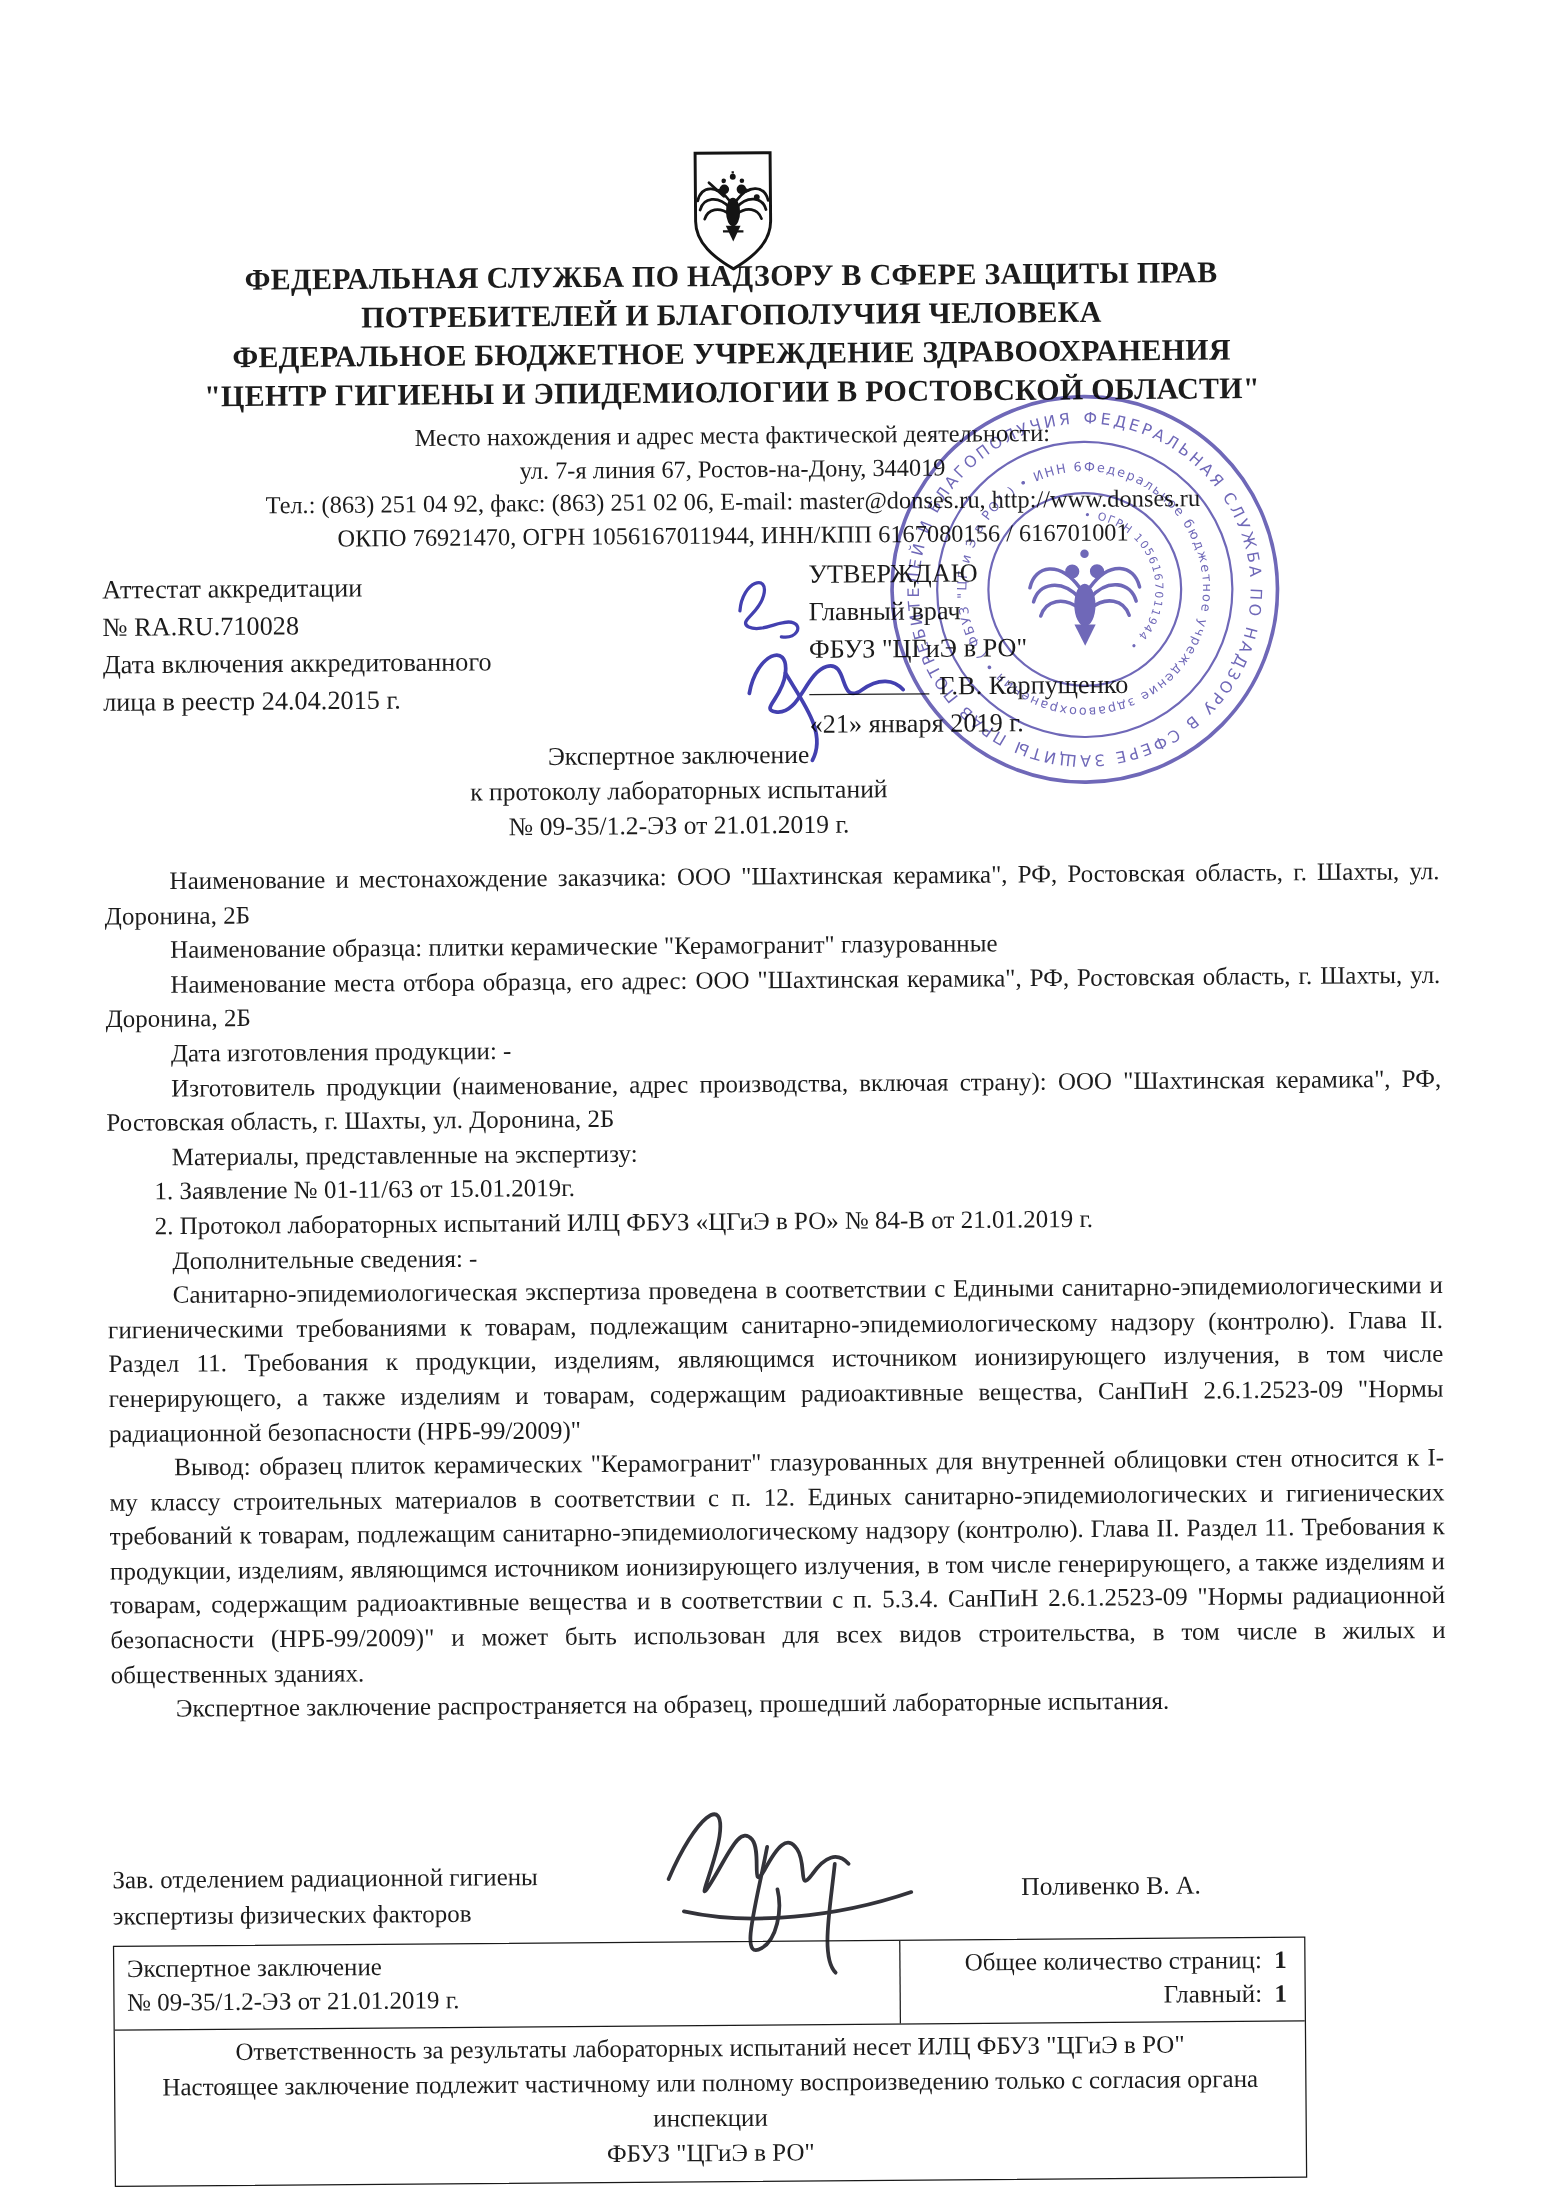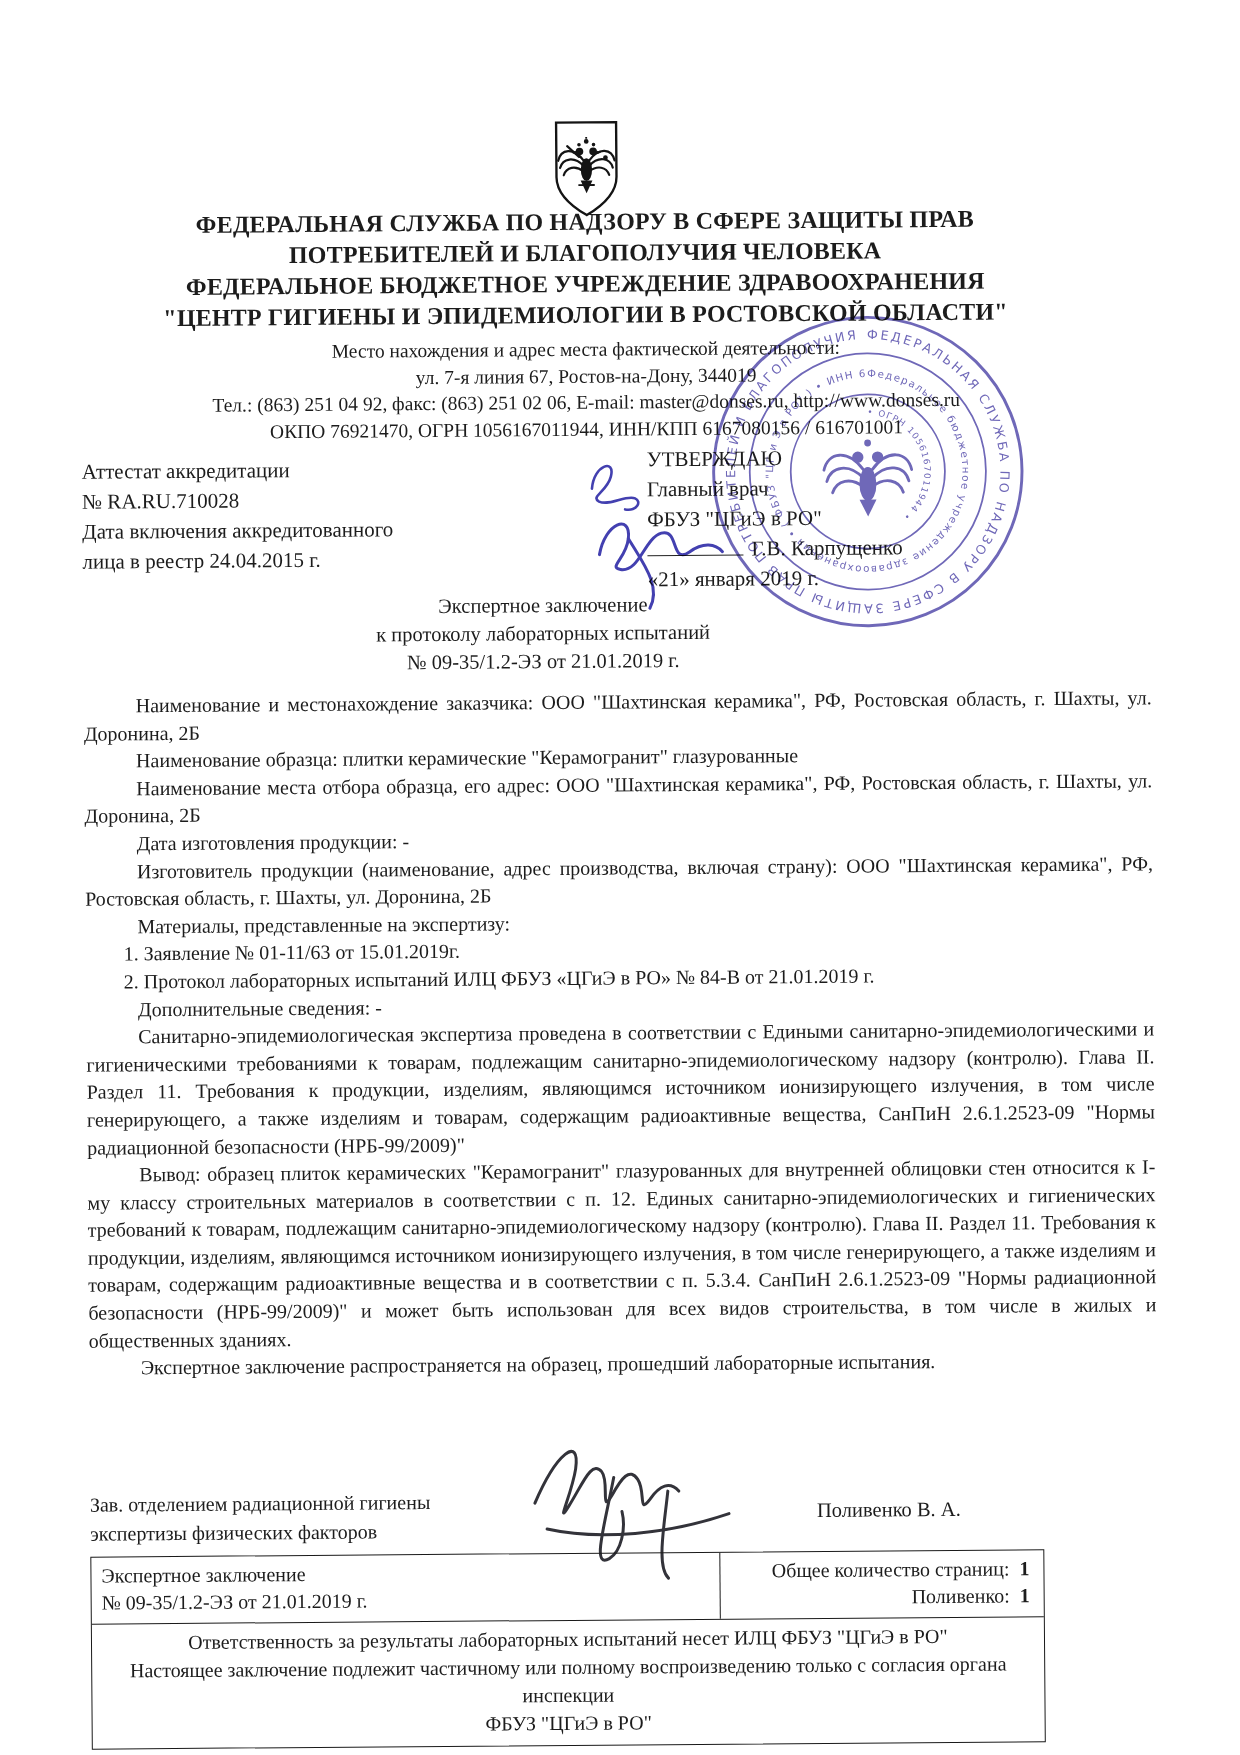--- a/index.html
+++ b/index.html
@@ -194,21 +194,21 @@
     <div class="officer-name">Поливенко В. А.</div>
 
     <div class="ftable">
       <div class="frow1">
         <div class="fcell-l">
           <div>Экспертное заключение</div>
           <div>№ 09-35/1.2-ЭЗ от 21.01.2019 г.</div>
         </div>
         <div class="fcell-r">
           <div><span>Общее количество страниц:</span><b>1</b></div>
-          <div><span>Поливенко:</span><b>1</b></div>
+          <div><span>Главный:</span><b>1</b></div>
         </div>
       </div>
       <div class="frow2">
         <div>Ответственность за результаты лабораторных испытаний несет ИЛЦ ФБУЗ "ЦГиЭ в РО"</div>
         <div>Настоящее заключение подлежит частичному или полному воспроизведению только с согласия органа инспекции</div>
         <div>ФБУЗ "ЦГиЭ в РО"</div>
       </div>
     </div>
 
   </div>

